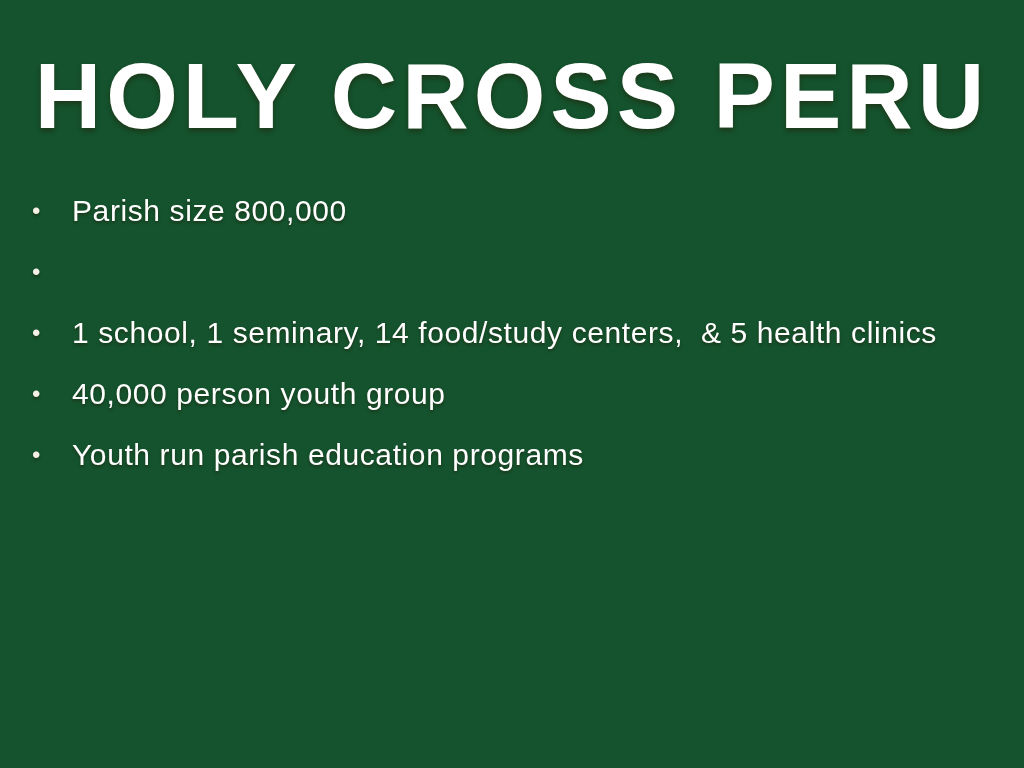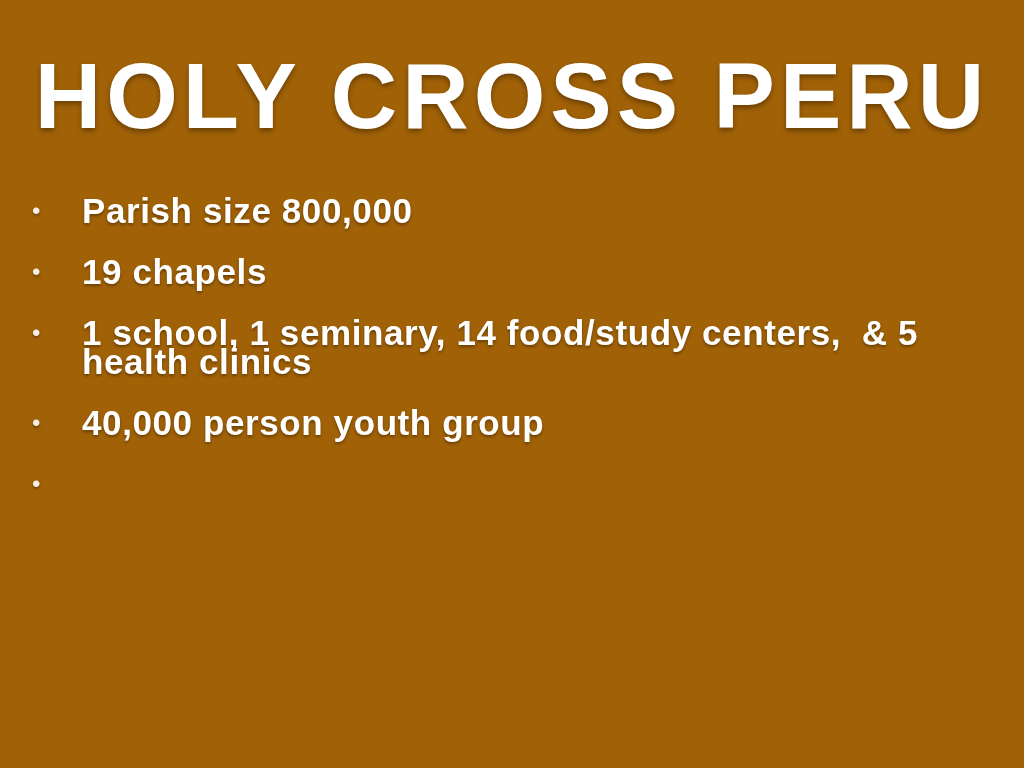--- a/index.html
+++ b/index.html
@@ -9,21 +9,21 @@
   body {
     width: 1024px;
     height: 768px;
     overflow: hidden;
     font-family: "Liberation Sans", sans-serif;
   }
   .slide {
     position: relative;
     width: 1024px;
     height: 768px;
-    background: #a16207;
+    background: #14532d;
     color: #ffffff;
   }
   .slide-title {
     position: absolute;
     top: 48px;
     left: 0;
     width: 100%;
     margin: 0;
     text-align: center;
     font-size: 92px;
@@ -54,49 +54,48 @@
     flex: 0 0 40px;
     width: 40px;
     font-size: 24px;
     line-height: 29px;
     text-align: left;
     padding-left: 4px;
     color: #f5efe6;
     text-shadow: 0 2px 3px rgba(40, 22, 0, 0.4);
   }
   .bullet-text {
-    font-size: 35px;
-    font-weight: 700;
+    font-size: 30px;
+    font-weight: 400;
     letter-spacing: 0.6px;
     color: #ffffff;
     text-shadow: 0 2px 3px rgba(40, 22, 0, 0.45);
     white-space: pre-wrap;
-    margin-left: 10px;
   }
 </style>
 </head>
 <body>
 
 <div class="slide">
   <h1 class="slide-title">HOLY CROSS PERU</h1>
 
   <ul class="bullet-list">
     <li class="bullet-item">
       <span class="bullet-dot">•</span>
       <span class="bullet-text">Parish size 800,000</span>
     </li>
     <li class="bullet-item">
       <span class="bullet-dot">•</span>
-      <span class="bullet-text">19 chapels</span>
     </li>
     <li class="bullet-item">
       <span class="bullet-dot">•</span>
       <span class="bullet-text">1 school, 1 seminary, 14 food/study centers,  &amp; 5 health clinics</span>
     </li>
     <li class="bullet-item">
       <span class="bullet-dot">•</span>
       <span class="bullet-text">40,000 person youth group</span>
     </li>
     <li class="bullet-item">
       <span class="bullet-dot">•</span>
+      <span class="bullet-text">Youth run parish education programs</span>
     </li>
   </ul>
 </div>
 
 </body></html>

